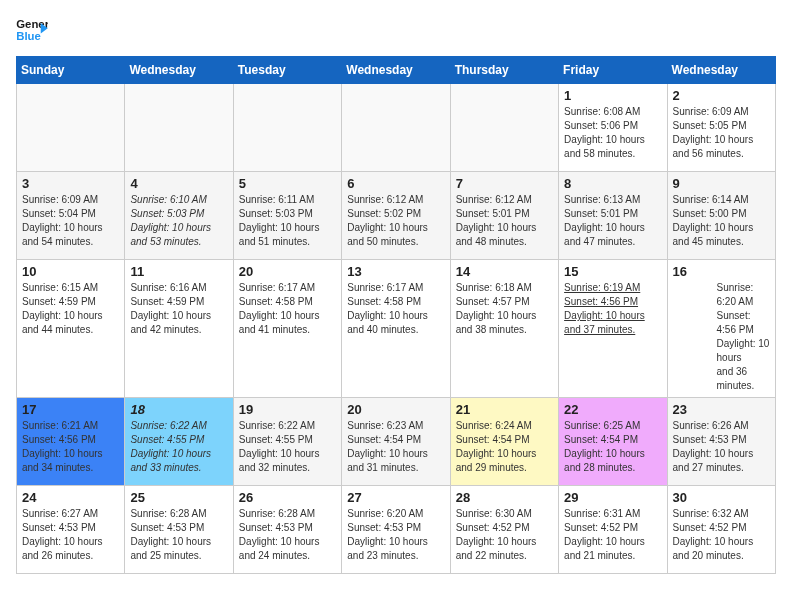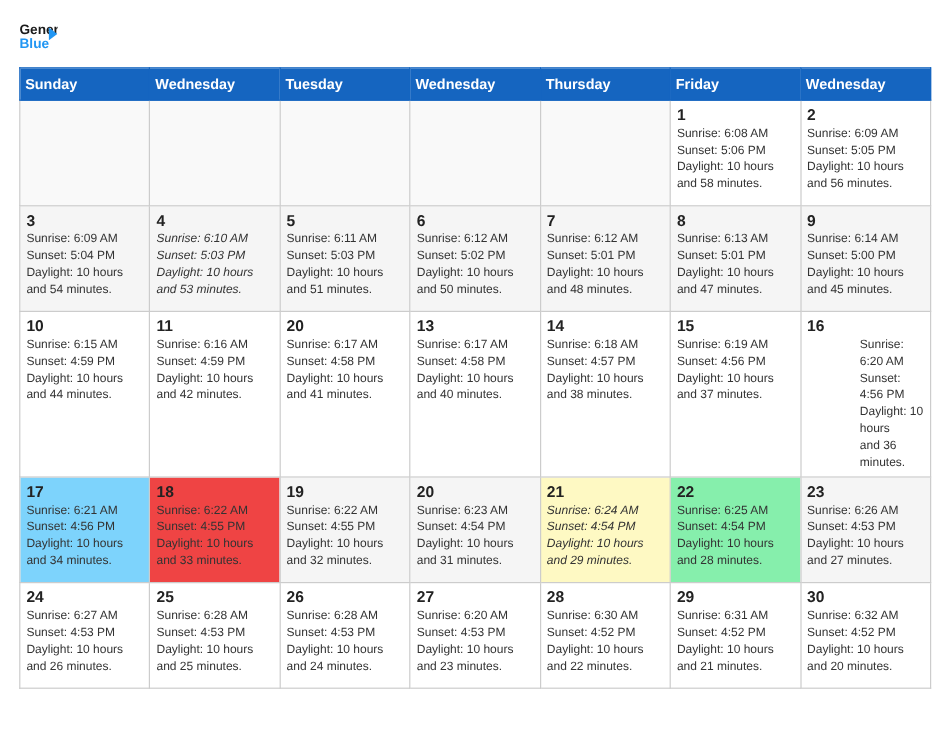--- a/index.html
+++ b/index.html
@@ -205,42 +205,42 @@
         </td>
         <td class="">
           <span class="day-num">14</span>
           <div class="day-info" style="white-space: pre-line;">Sunrise: 6:18 AM
 Sunset: 4:57 PM
 Daylight: 10 hours
 and 38 minutes.</div>
         </td>
         <td class="">
           <span class="day-num">15</span>
-          <div class="day-info" style="white-space: pre-line;">Sunrise: 6:19 AM
+          <div class="day-info" style="white-space: pre-line; text-decoration: underline;">Sunrise: 6:19 AM
 Sunset: 4:56 PM
 Daylight: 10 hours
 and 37 minutes.</div>
         </td>
         <td class="">
           <span class="day-num">16</span>
           <div class="day-info" style="white-space: pre-line; margin-left: 44px;">Sunrise: 6:20 AM
 Sunset: 4:56 PM
 Daylight: 10 hours
 and 36 minutes.</div>
         </td>
       </tr>
       <tr>
-        <td style="background: #7dd3fc;">
+        <td style="background: #3b82f6;">
           <span class="day-num">17</span>
           <div class="day-info" style="white-space: pre-line;">Sunrise: 6:21 AM
 Sunset: 4:56 PM
 Daylight: 10 hours
 and 34 minutes.</div>
         </td>
-        <td style="background: #ef4444;">
+        <td style="background: #7dd3fc; font-style: italic;">
           <span class="day-num">18</span>
           <div class="day-info" style="white-space: pre-line;">Sunrise: 6:22 AM
 Sunset: 4:55 PM
 Daylight: 10 hours
 and 33 minutes.</div>
         </td>
         <td style="background: rgb(245, 245, 245);">
           <span class="day-num">19</span>
           <div class="day-info" style="white-space: pre-line;">Sunrise: 6:22 AM
 Sunset: 4:55 PM
@@ -249,26 +249,26 @@
         </td>
         <td style="background: rgb(245, 245, 245);">
           <span class="day-num">20</span>
           <div class="day-info" style="white-space: pre-line;">Sunrise: 6:23 AM
 Sunset: 4:54 PM
 Daylight: 10 hours
 and 31 minutes.</div>
         </td>
         <td style="background: #fef9c3; margin-left: 40px;">
           <span class="day-num">21</span>
-          <div class="day-info" style="white-space: pre-line; font-style: italic;">Sunrise: 6:24 AM
+          <div class="day-info" style="white-space: pre-line;">Sunrise: 6:24 AM
 Sunset: 4:54 PM
 Daylight: 10 hours
 and 29 minutes.</div>
         </td>
-        <td style="background: #86efac;">
+        <td style="background: #f0abfc;">
           <span class="day-num">22</span>
           <div class="day-info" style="white-space: pre-line;">Sunrise: 6:25 AM
 Sunset: 4:54 PM
 Daylight: 10 hours
 and 28 minutes.</div>
         </td>
         <td style="background: rgb(245, 245, 245);">
           <span class="day-num">23</span>
           <div class="day-info" style="white-space: pre-line;">Sunrise: 6:26 AM
 Sunset: 4:53 PM

